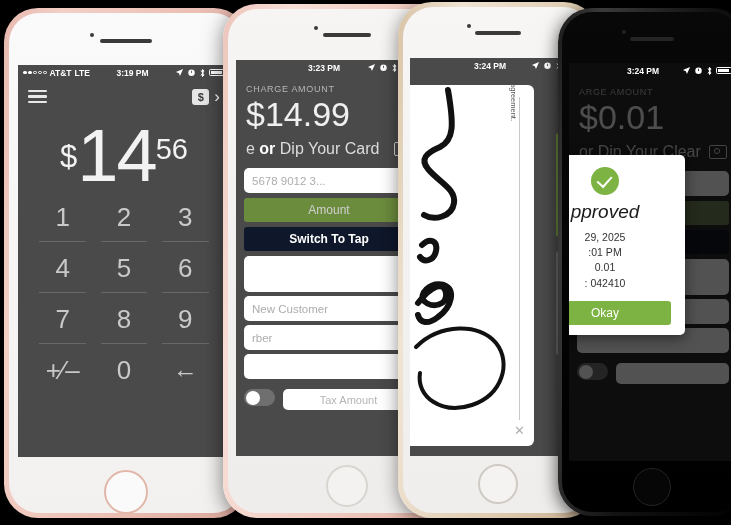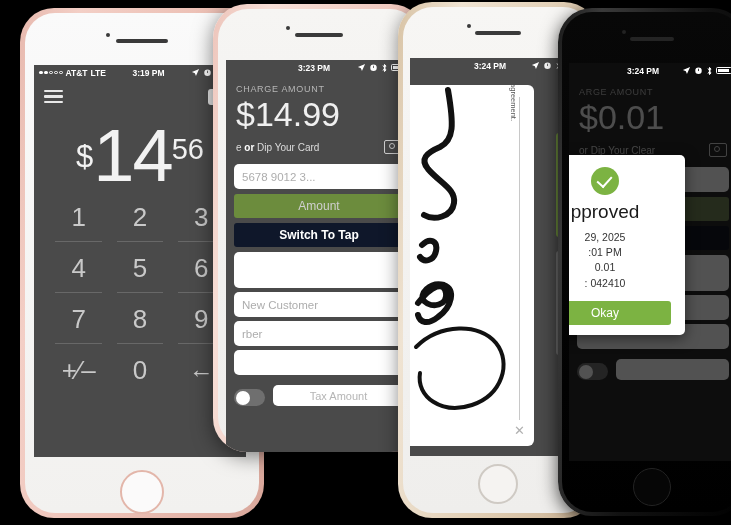--- a/index.html
+++ b/index.html
@@ -9,35 +9,35 @@
 
   
   .phone{position:absolute;border-radius:34px;overflow:hidden;}
   .phone .face{position:absolute;inset:0;border-radius:34px;}
   .phone .screen{position:absolute;overflow:hidden;}
   .cam{position:absolute;width:4px;height:4px;border-radius:50%;background:#3a3a3a;}
   .spk{position:absolute;height:4px;border-radius:2px;background:#3a3a3a;}
   .home{position:absolute;border-radius:50%;box-sizing:border-box;}
 
   
-  #phone1{left:20px;top:8px;width:244px;height:510px;
+  #phone1{left:4px;top:8px;width:244px;height:510px;
      background:linear-gradient(100deg,#e7b9ae 0%,#f3cfc6 18%,#ecc0b5 55%,#d9a79b 100%);
      box-shadow:0 4px 22px rgba(0,0,0,.55);}
   #phone1 .face{left:5px;top:5px;right:5px;bottom:5px;border-radius:30px;
      background:linear-gradient(180deg,#fafafa 0%,#f2f1ef 100%);}
   #phone1 .screen{left:14px;top:57px;width:212px;height:392px;background:#4a4a4a;}
   #phone1 .cam{left:50%;margin-left:-36px;top:25px;}
   #phone1 .spk{left:50%;margin-left:-26px;top:31px;width:52px;}
   #phone1 .home{left:50%;margin-left:-22px;top:462px;width:44px;height:44px;
      border:2px solid #e3b6aa;background:#fbfafa;}
 
   
-  #phone2{left:213px;top:4px;width:212px;height:448px;
+  #phone2{left:223px;top:4px;width:212px;height:514px;
      background:linear-gradient(100deg,#edc5bb 0%,#f7ded6 20%,#efc9bf 60%,#ddaa9e 100%);
-     box-shadow:0 4px 20px rgba(0,0,0,.5);}
+     box-shadow:0 4px 20px rgba(0,0,0,.5);padding-left:36px;}
   #phone2 .face{left:5px;top:5px;right:5px;bottom:5px;border-radius:30px;
      background:linear-gradient(180deg,#f6f5f3 0%,#eeedeb 100%);}
   #phone2 .screen{left:13px;top:56px;width:186px;height:396px;background:#4a4a4a;}
   #phone2 .cam{left:50%;margin-left:-33px;top:22px;}
   #phone2 .spk{left:50%;margin-left:-24px;top:29px;width:48px;}
   #phone2 .home{left:50%;margin-left:-21px;top:461px;width:42px;height:42px;
      border:2px solid #d8d4d0;background:#f4f2f0;}
 
   
   #phone3{left:398px;top:2px;width:200px;height:516px;
@@ -97,33 +97,33 @@
   .key:after{content:"";position:absolute;left:12%;right:12%;bottom:7px;height:1px;
      background:rgba(255,255,255,.17);}
   .key.noline:after{display:none;}
   .arrowleft{font-size:25px;font-weight:300;}
 
   
   .chg{padding:6px 0 0 0;}
   .chg-label{font-size:9px;color:#b6b6b6;letter-spacing:.7px;padding:3px 0 1px 10px;}
   .chg-amt{font-size:34px;color:#f0f0f0;font-weight:300;padding:0 0 2px 10px;}
   .chg-swipe{display:flex;align-items:center;justify-content:space-between;
-     padding:4px 10px 6px;font-size:10px;color:#dcdcdc;}
+     padding:4px 10px 6px;font-size:16px;color:#dcdcdc;}
   .chg-swipe b{color:#fff;}
   .camicon{width:16px;height:12px;border:1.5px solid #cfcfcf;border-radius:2px;position:relative;}
   .camicon:before{content:"";position:absolute;left:4px;top:2px;width:6px;height:6px;
      border:1.5px solid #cfcfcf;border-radius:50%;box-sizing:border-box;}
   .fld{margin:4px 8px;height:25px;background:#fff;border-radius:5px;
      display:flex;align-items:center;padding:0 8px;font-size:11.5px;color:#adadad;
      box-sizing:border-box;}
   .btn{margin:5px 8px;height:24px;border-radius:3px;display:flex;align-items:center;
      justify-content:center;font-size:12px;color:#fff;}
   .btn.muted{background:#6c8c3d;color:#cfcfcf;}
   .btn.go{background:#0f172a;font-weight:bold;}
-  .toggrow{display:flex;align-items:flex-end;gap:8px;padding:6px 8px;}
+  .toggrow{display:flex;align-items:flex-start;gap:8px;padding:6px 8px;}
   .tog{width:31px;height:17px;border-radius:9px;background:#6f6f6f;position:relative;}
   .tog i{position:absolute;left:1.5px;top:1.5px;width:14px;height:14px;border-radius:50%;
      background:#fff;}
   .taxfld{flex:1;height:21px;background:#fff;border-radius:5px;display:flex;
      align-items:center;justify-content:center;font-size:11px;color:#b5b5b5;}
 
   
   .dim{filter:brightness(.32) saturate(.6);}
 
   
@@ -144,21 +144,21 @@
   .vbtn.clear span{color:#fff;}
 
   
   .modal{position:absolute;left:-44px;top:92px;width:160px;background:#fff;
      border-radius:5px;padding:12px 0 10px;text-align:center;
      box-shadow:0 3px 14px rgba(0,0,0,.5);}
   .check{width:28px;height:28px;border-radius:50%;background:#7cb342;margin:0 auto 6px;
      position:relative;}
   .check:after{content:"";position:absolute;left:9px;top:6px;width:7px;height:12px;
      border:2.5px solid #fff;border-top:0;border-left:0;transform:rotate(42deg);}
-  .modal h3{margin:0 0 7px;font-size:19px;font-weight:normal;color:#1a1a1a;}
+  .modal h3{margin:0 0 7px;font-size:19px;font-weight:normal;color:#1a1a1a;font-style:italic;}
   .modal .line{font-size:10.5px;color:#333;line-height:1.45;}
   .okay{margin:10px 14px 0;height:24px;background:#7cb342;border-radius:3px;
      display:flex;align-items:center;justify-content:center;color:#fff;font-size:12px;}
 </style>
 </head>
 <body>
 
 <div id="stage">
 
   <div class="phone" id="phone1">

